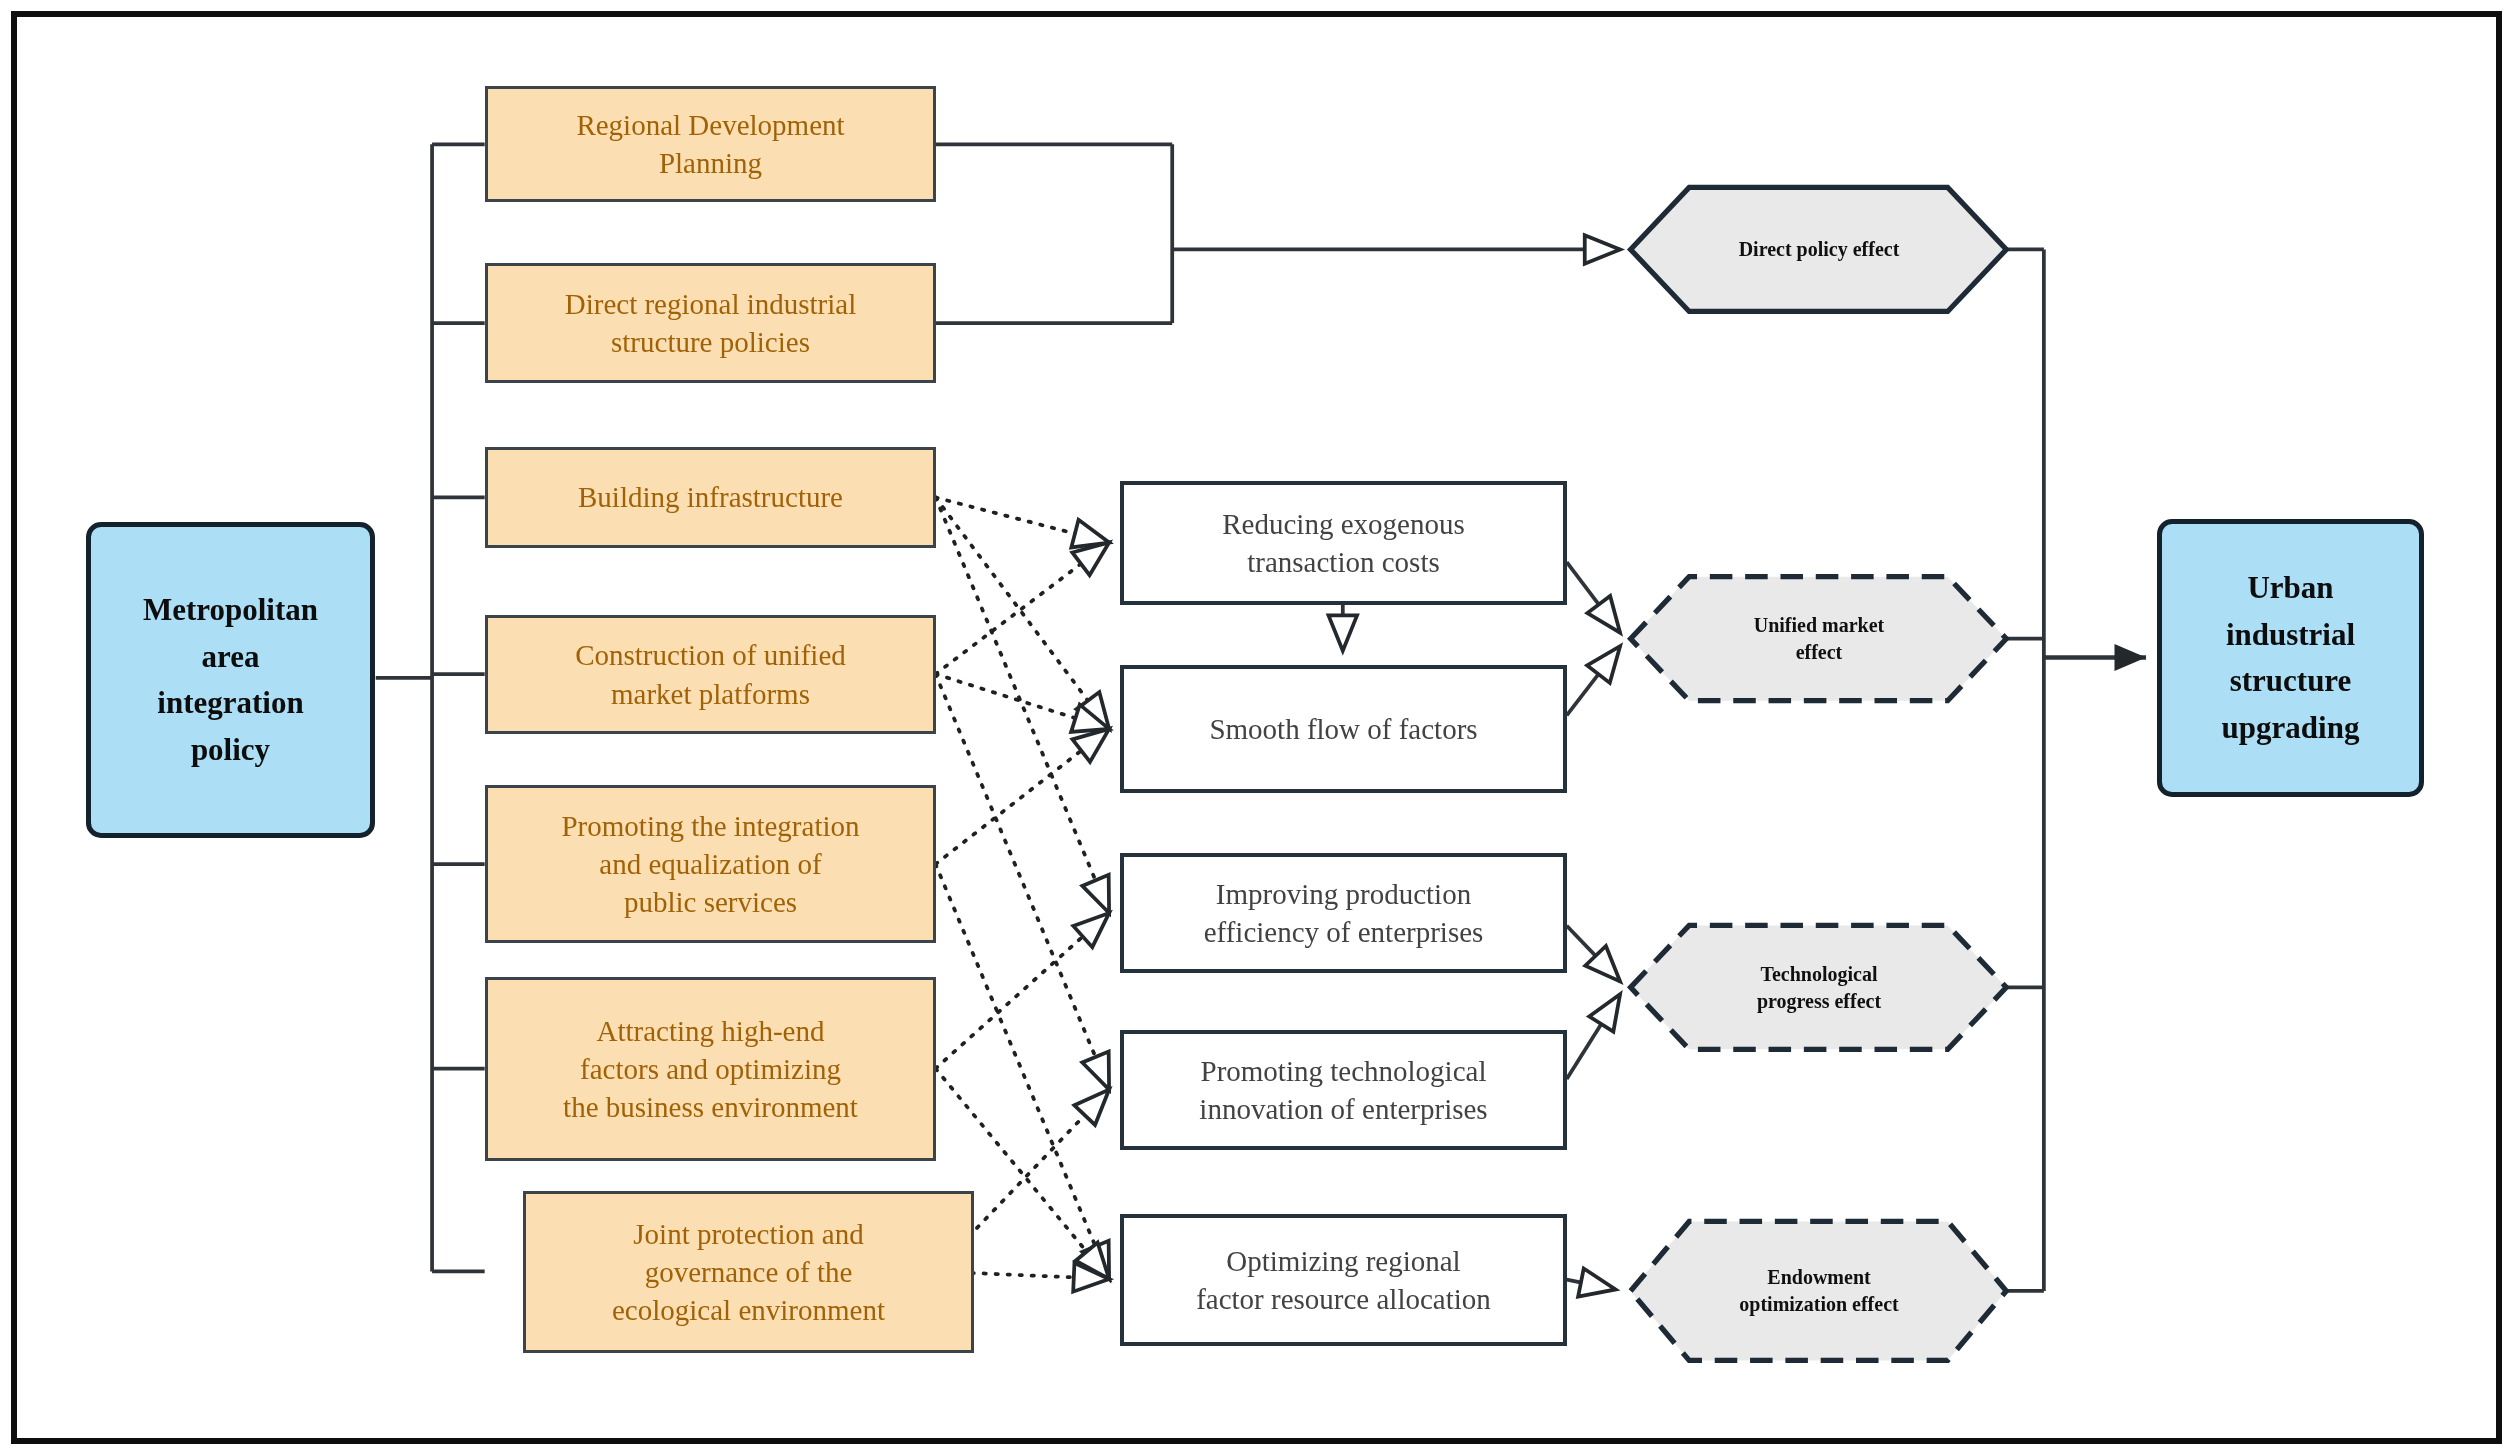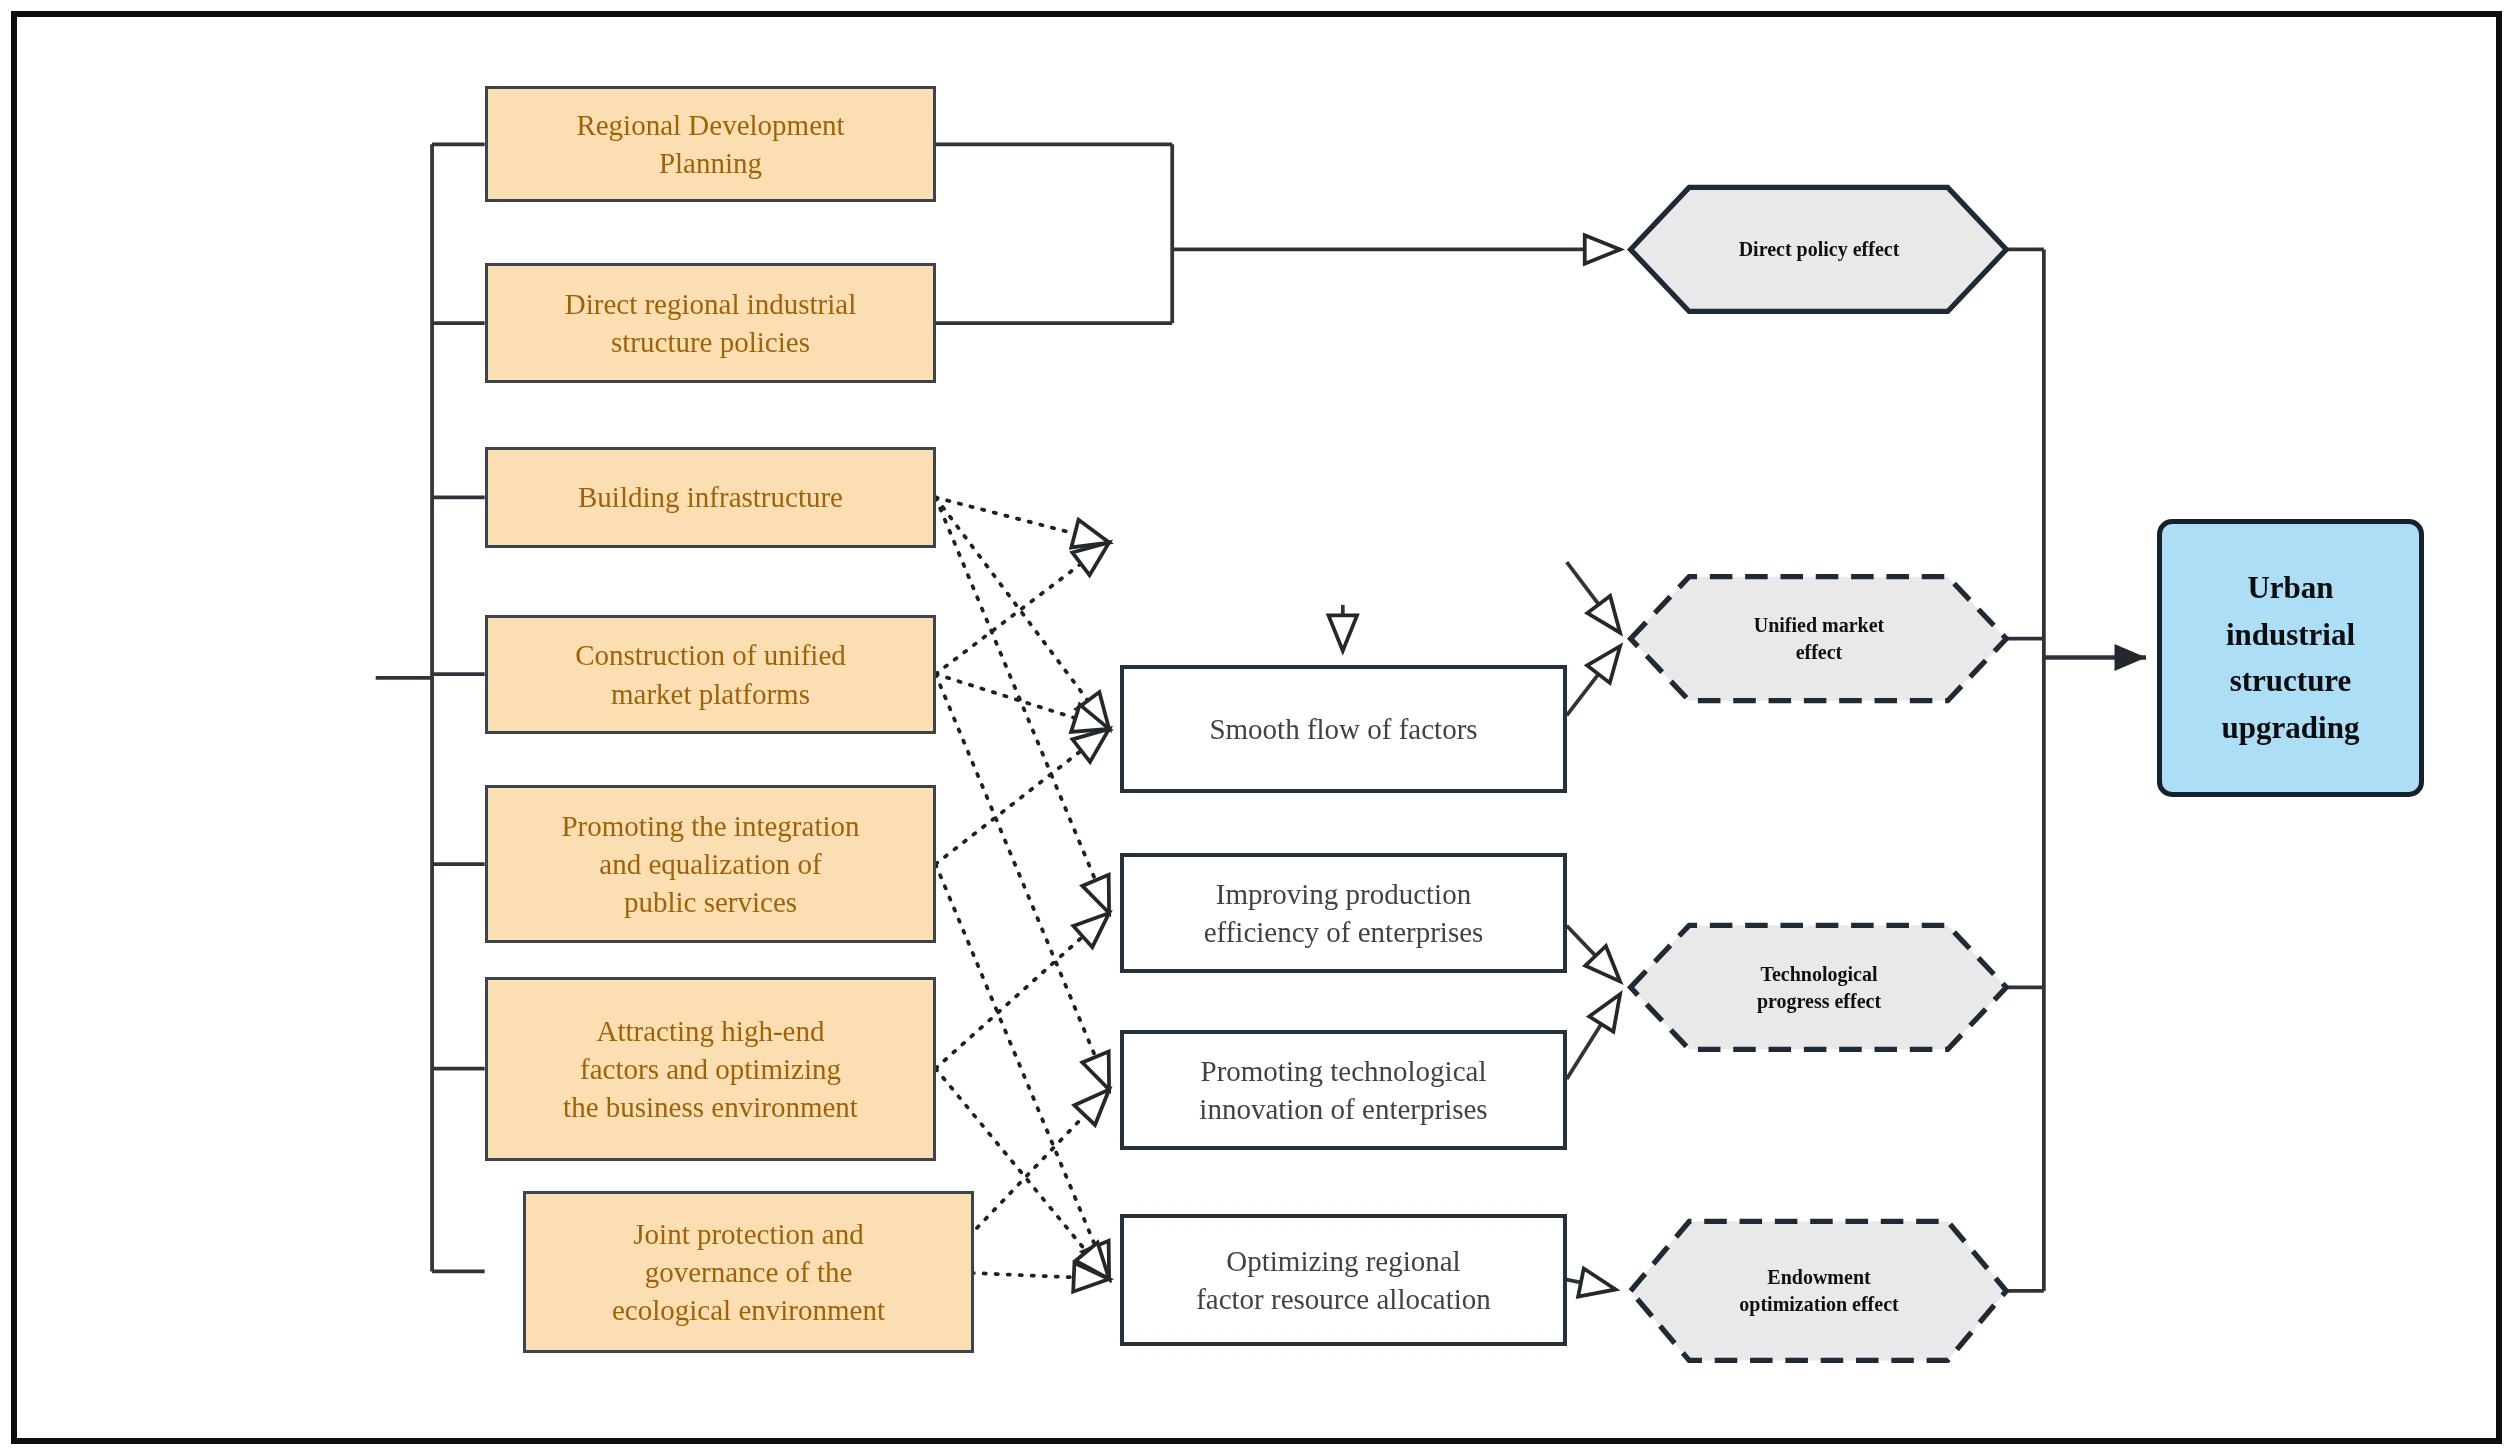--- a/index.html
+++ b/index.html
@@ -108,38 +108,44 @@
         <line x1="2720" y1="875" x2="2856" y2="875" stroke="#2e3439" stroke-width="6" marker-end="url(#mSolid)"></line>
       </g>
     <g id="hexes">
         <polygon points="2170,332 2248,249.5 2592,249.5 2670,332 2592,414.5 2248,414.5" fill="#e9e9e9" stroke="#1e2b37" stroke-width="7"></polygon>
         <polygon points="2170,850 2248,767.5 2592,767.5 2670,850 2592,932.5 2248,932.5" fill="#e9e9e9" stroke="#1e2b37" stroke-width="7" stroke-dasharray="30 17"></polygon>
         <polygon points="2170,1314 2248,1231.5 2592,1231.5 2670,1314 2592,1396.5 2248,1396.5" fill="#e9e9e9" stroke="#1e2b37" stroke-width="7" stroke-dasharray="30 17"></polygon>
         <polygon points="2170,1718 2248,1625.5 2592,1625.5 2670,1718 2592,1810.5 2248,1810.5" fill="#e9e9e9" stroke="#1e2b37" stroke-width="7" stroke-dasharray="30 17"></polygon>
       </g>
   </svg>
 
+  <div class="node endpoint" style="left:86px;top:522px;width:289px;height:316px;">Metropolitan
+area
+integration
+policy</div>
 
   <div class="node tool" style="left:485px;top:86px;width:451px;height:116px;">Regional Development
 Planning</div>
   <div class="node tool" style="left:485px;top:263px;width:451px;height:120px;">Direct regional industrial
 structure policies</div>
   <div class="node tool" style="left:485px;top:447px;width:451px;height:101px;">Building infrastructure</div>
   <div class="node tool" style="left:485px;top:615px;width:451px;height:119px;">Construction of unified
 market platforms</div>
   <div class="node tool" style="left:485px;top:785px;width:451px;height:158px;">Promoting the integration
 and equalization of
 public services</div>
   <div class="node tool" style="left:485px;top:977px;width:451px;height:184px;">Attracting high-end
 factors and optimizing
 the business environment</div>
   <div class="node tool" style="left:485px;top:1191px;width:451px;height:162px;margin-left:38px;">Joint protection and
 governance of the
 ecological environment</div>
 
+  <div class="node mech" style="left:1120px;top:481px;width:447px;height:124px;">Reducing exogenous
+transaction costs</div>
   <div class="node mech" style="left:1120px;top:665px;width:447px;height:128px;">Smooth flow of factors</div>
   <div class="node mech" style="left:1120px;top:853px;width:447px;height:120px;">Improving  production
 efficiency of enterprises</div>
   <div class="node mech" style="left:1120px;top:1030px;width:447px;height:120px;">Promoting technological
 innovation of enterprises</div>
   <div class="node mech" style="left:1120px;top:1214px;width:447px;height:132px;">Optimizing regional
 factor resource allocation</div>
 
   <div class="hexlabel" style="left:1661px;top:187px;width:316px;height:125px;">Direct policy effect</div>
   <div class="hexlabel" style="left:1661px;top:576px;width:316px;height:125px;">Unified market

